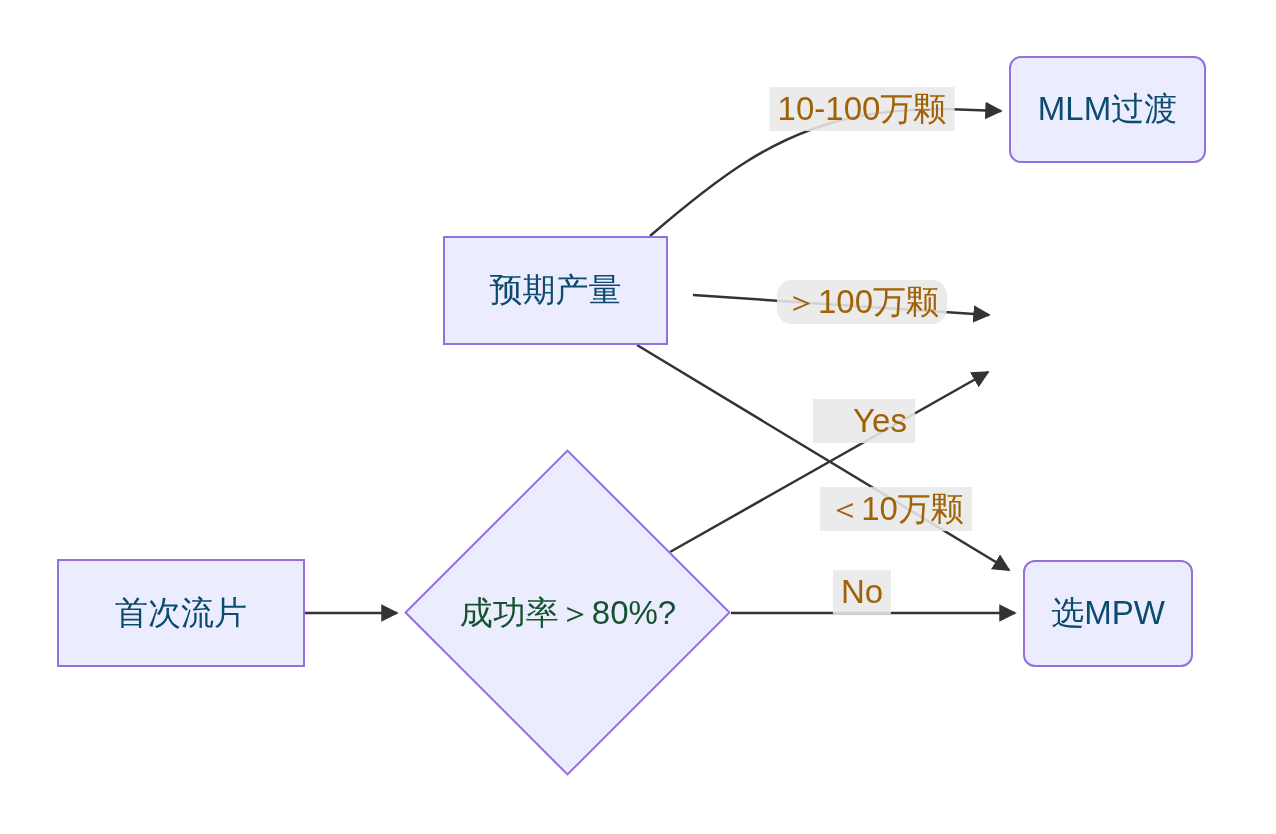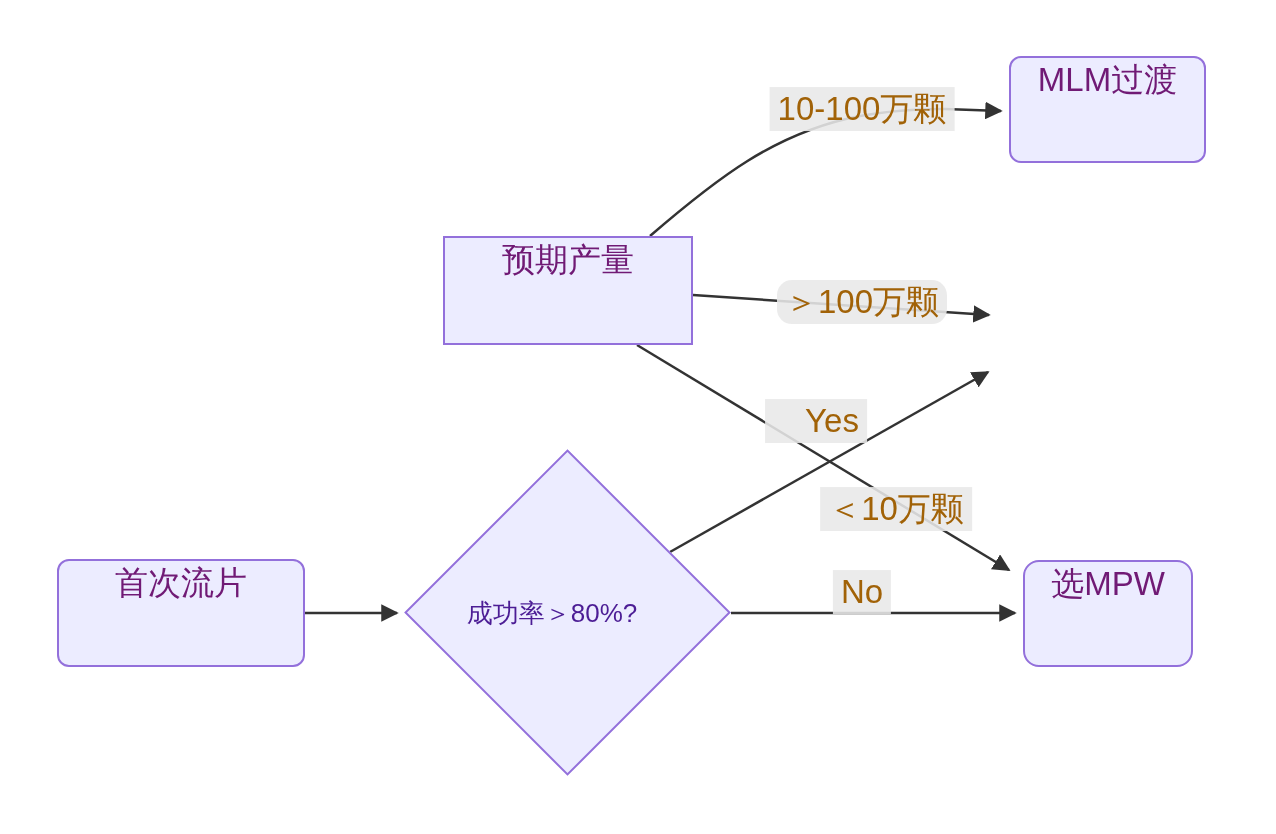--- a/index.html
+++ b/index.html
@@ -2,32 +2,32 @@
 <html><head>
 <meta charset="utf-8">
 <style>
   html,body{margin:0;padding:0;background:#ffffff;}
   #canvas{
     position:relative;width:1276px;height:834px;background:#ffffff;overflow:hidden;
     font-family:"Liberation Sans","DejaVu Sans",sans-serif;color:#333333;
   }
   #edges{position:absolute;left:0;top:0;width:1276px;height:834px;pointer-events:none;}
   .node{
-    position:absolute;display:flex;justify-content:center;
+    position:absolute;display:flex;align-items:center;justify-content:center;
     background:#ECECFF;border:2.5px solid #9370DB;box-sizing:border-box;
-    font-size:33px;color:#701a75;white-space:nowrap;
+    font-size:33px;color:#0c4a6e;white-space:nowrap;
   }
   .node.rounded{border-radius:12px;}
   .diamond-shape{
     position:absolute;width:231px;height:231px;left:452px;top:497px;
     transform:rotate(45deg);background:#ECECFF;border:2.5px solid #9370DB;box-sizing:border-box;
   }
   .diamond-label{
-    position:absolute;left:552px;top:613px;transform:translate(-50%,-50%);
-    font-size:26px;color:#4c1d95;white-space:nowrap;
+    position:absolute;left:568px;top:613px;transform:translate(-50%,-50%);
+    font-size:33px;color:#14532d;white-space:nowrap;
   }
   .edge-label{
     position:absolute;transform:translate(-50%,-50%);
     background:rgba(232,232,232,0.88);padding:3px 8px;
     font-size:33px;color:#a16207;white-space:nowrap;line-height:1.15;
   }
 </style>
 </head>
 <body>
 
@@ -42,39 +42,39 @@
     <g fill="none" stroke="#333333" stroke-width="2.5">
       <path d="M 305 613 L 397 613" marker-end="url(#arrow)"></path>
       <path d="M 670 552 L 988 372" marker-end="url(#arrow)"></path>
       <path d="M 731 613 L 1015 613" marker-end="url(#arrow)"></path>
       <path d="M 650 236 C 715 180 775 132 860 116 C 905 108 945 109 945 109 L 1001 111" marker-end="url(#arrow)"></path>
       <path d="M 693 295 L 989 315" marker-end="url(#arrow)"></path>
       <path d="M 637 345 L 1009 570" marker-end="url(#arrow)"></path>
     </g>
   </svg>
 
-  <div class="node" style="left:57px;top:559px;width:248px;height:108px;border-radius:12px;">
+  <div class="node" style="left:57px;top:559px;width:248px;height:108px;">
     <span>首次流片</span>
   </div>
 
   <div class="diamond-shape"></div>
   <div class="diamond-label">成功率＞80%?</div>
 
-  <div class="node" style="left:443px;top:236px;width:250px;height:109px;">
+  <div class="node" style="left:443px;top:236px;width:225px;height:109px;">
     <span>预期产量</span>
   </div>
 
   <div class="node rounded" style="left:1009px;top:56px;width:197px;height:107px;">
     <span>MLM过渡</span>
   </div>
 
 
-  <div class="node rounded" style="left:1023px;top:560px;width:170px;height:107px;border-radius:16px;">
+  <div class="node rounded" style="left:1023px;top:560px;width:170px;height:107px;">
     <span>选MPW</span>
   </div>
 
   <div class="edge-label" style="left:862px;top:109px;">10-100万颗</div>
   <div class="edge-label" style="left:862px;top:302px;border-radius:15px;">＞100万颗</div>
-  <div class="edge-label" style="left:816px;top:421px;padding-left:40px;">Yes</div>
+  <div class="edge-label" style="left:864px;top:421px;padding-left:40px;">Yes</div>
   <div class="edge-label" style="left:863px;top:509px;margin-left:33px;">＜10万颗</div>
   <div class="edge-label" style="left:862px;top:592px;">No</div>
 
 </div>
 
 </body></html>

